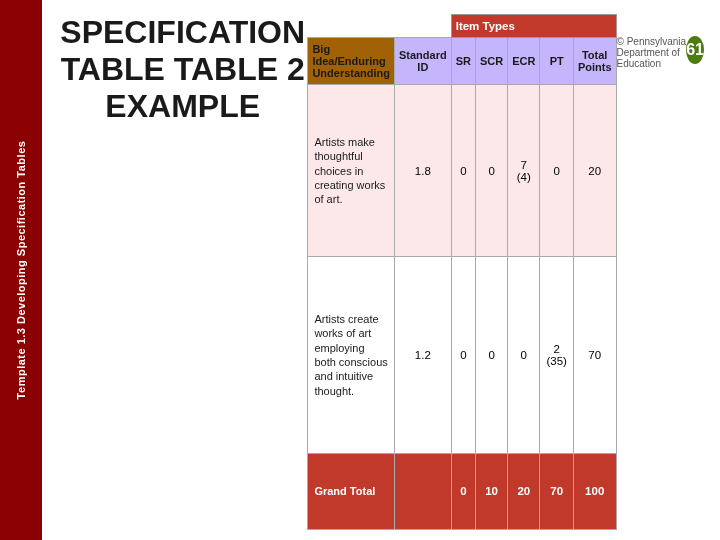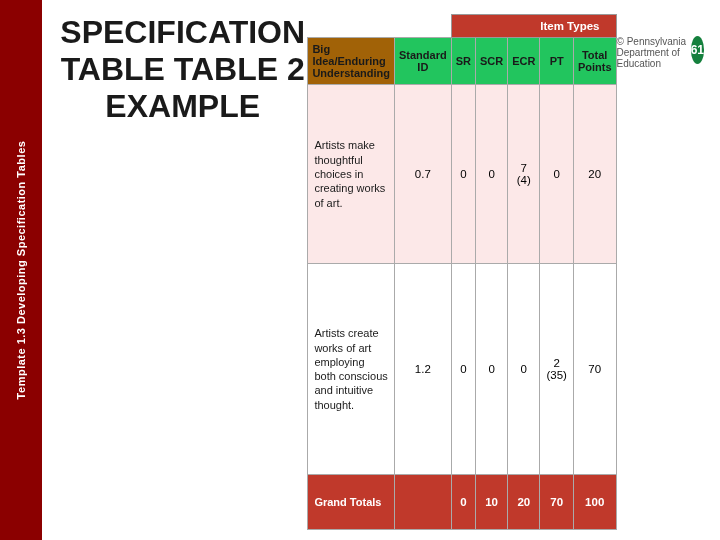--- a/index.html
+++ b/index.html
@@ -66,49 +66,49 @@
       width: 100%;
       border-collapse: collapse;
       font-size: 11.5px;
       flex: 1;
     }
 
     
     .spec-table thead tr.item-types-row th {
       background: #C0392B;
       color: #fff;
-      text-align: right;
-      padding: 5px 16px;
+      text-align: left;
+      padding: 5px 4px;
       border: 1px solid #999;
       font-weight: bold;
     }
 
     .spec-table thead tr.item-types-row th.empty-cell {
       background: #fff;
       border: none;
     }
 
     
     .spec-table thead tr.col-headers th {
-      background: #22c55e;
+      background: #c4b5fd;
       color: #1a1a1a;
       padding: 5px 4px;
       border: 1px solid #aaa;
       font-weight: bold;
       font-size: 11px;
     }
 
     .spec-table thead tr.col-headers th.left-header {
       text-align: left;
       background: #a16207;
     }
 
     
     .spec-table tbody tr td {
-      padding: 5px 6px;
+      padding: 15px 6px;
       border: 1px solid #aaa;
       vertical-align: middle;
       text-align: center;
     }
 
     .spec-table tbody tr td.row-label {
       background: #f2d0d0;
       text-align: left;
       font-size: 11px;
       line-height: 1.3;
@@ -150,27 +150,27 @@
     }
 
     .footer-text {
       font-size: 10px;
       color: #555;
     }
 
     .page-badge {
       width: 28px;
       height: 28px;
-      background: #15803d;
+      background: #4d7c0f;
       color: #fff;
       border-radius: 50%;
       display: flex;
       align-items: center;
       justify-content: center;
-      font-size: 12px;
+      font-size: 16px;
       font-weight: bold;
     }
   </style>
 </head>
 <body>
 
 <div class="sidebar">
   <span class="sidebar-text">Template 1.3 Developing Specification Tables</span>
 </div>
 
@@ -191,38 +191,38 @@
         <th>SR</th>
         <th>SCR</th>
         <th>ECR</th>
         <th>PT</th>
         <th>Total Points</th>
       </tr>
     </thead>
     <tbody id="table-body">
     <tr class="light-row">
       <td class="row-label">Artists make thoughtful choices in creating works of art.</td>
-      <td>0.7</td>
+      <td>1.8</td>
       <td>0</td>
       <td>0</td>
       <td>7 (4)</td>
       <td>0</td>
       <td>20</td>
     </tr>
         <tr class="white-row">
       <td class="row-label">Artists create works of art employing both conscious and intuitive thought.</td>
       <td>1.2</td>
       <td>0</td>
       <td>0</td>
       <td>0</td>
       <td>2 (35)</td>
       <td>70</td>
     </tr>
         <tr class="grand-total-row">
-      <td class="row-label dark">Grand Totals</td>
+      <td class="row-label dark">Grand Total</td>
       <td></td>
       <td>0</td>
       <td>10</td>
       <td>20</td>
       <td>70</td>
       <td>100</td>
     </tr>
       </tbody>
   </table>
 

